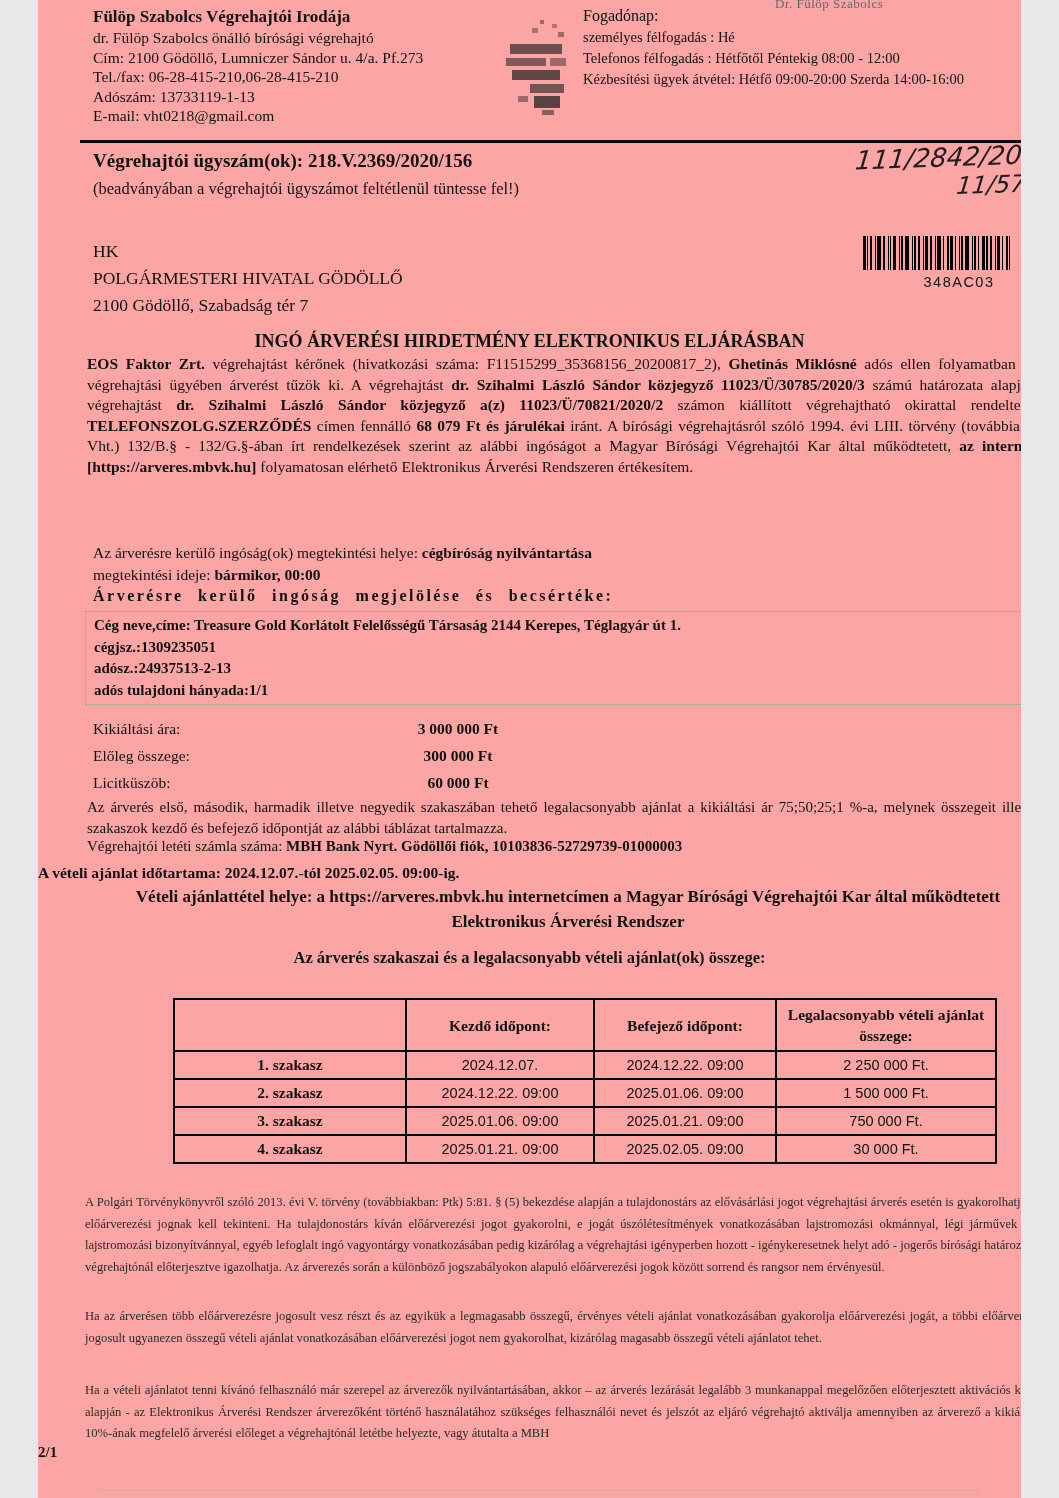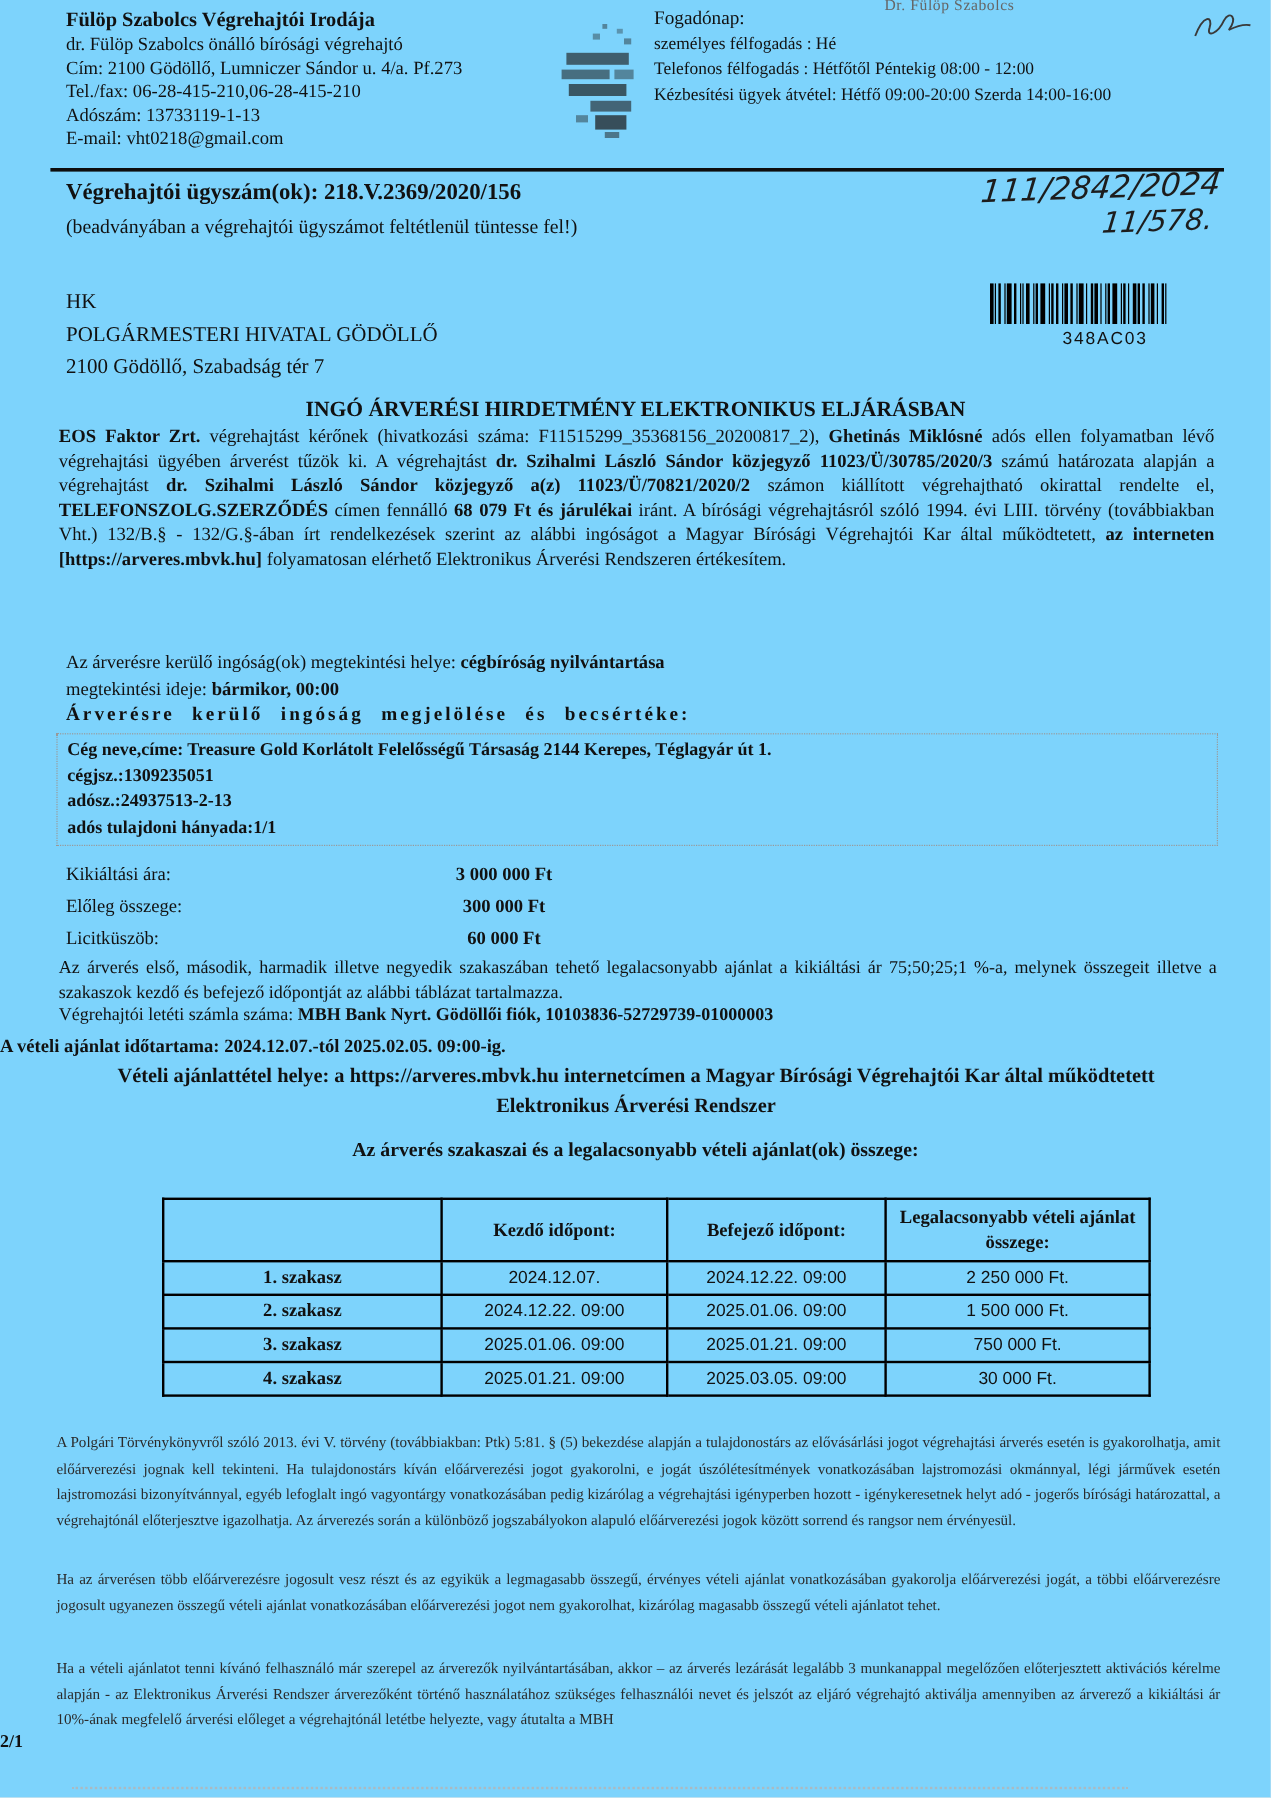--- a/index.html
+++ b/index.html
@@ -1,16 +1,16 @@
 <!DOCTYPE html>
 <html><head>
 <meta charset="utf-8">
 <style>
   html,body{margin:0;padding:0;background:#e8e8e8;}
-  .page{position:relative;width:1059px;height:1498px;background:#7dd3fc;margin:0 auto;
+  .page{position:relative;width:983px;height:1498px;background:#fca5a5;margin:0 auto;
         overflow:hidden;font-family:"Liberation Serif",serif;color:#111;}
   .abs{position:absolute;}
   b{font-weight:bold;}
   
   .sender{left:55px;top:6px;line-height:19.5px;font-size:15.5px;}
   .sender .office{font-weight:bold;font-size:17px;line-height:22px;}
   
   .stamp{left:466px;top:18px;width:66px;height:98px;filter:blur(.4px);opacity:.85;}
   
   .reception{left:545px;top:5px;font-size:14.5px;line-height:21px;}
@@ -231,21 +231,21 @@
     </tr>
     <tr>
       <td class="cell-stage">3. szakasz</td>
       <td class="cell-data">2025.01.06. 09:00</td>
       <td class="cell-data">2025.01.21. 09:00</td>
       <td class="cell-data">750 000 Ft.</td>
     </tr>
     <tr>
       <td class="cell-stage">4. szakasz</td>
       <td class="cell-data">2025.01.21. 09:00</td>
-      <td class="cell-data">2025.03.05. 09:00</td>
+      <td class="cell-data">2025.02.05. 09:00</td>
       <td class="cell-data">30 000 Ft.</td>
     </tr>
   </tbody>
     </table>
 
   <div class="abs legal legal1">A Polgári Törvénykönyvről szóló 2013. évi V. törvény (továbbiakban: Ptk) 5:81. § (5) bekezdése alapján a tulajdonostárs az elővásárlási jogot végrehajtási árverés esetén is gyakorolhatja, amit előárverezési jognak kell tekinteni. Ha tulajdonostárs kíván előárverezési jogot gyakorolni, e jogát úszólétesítmények vonatkozásában lajstromozási okmánnyal, légi járművek esetén lajstromozási bizonyítvánnyal, egyéb lefoglalt ingó vagyontárgy vonatkozásában pedig kizárólag a végrehajtási igényperben hozott - igénykeresetnek helyt adó - jogerős bírósági határozattal, a végrehajtónál előterjesztve igazolhatja. Az árverezés során a különböző jogszabályokon alapuló előárverezési jogok között sorrend és rangsor nem érvényesül.</div>
   <div class="abs legal legal2">Ha az árverésen több előárverezésre jogosult vesz részt és az egyikük a legmagasabb összegű, érvényes vételi ajánlat vonatkozásában gyakorolja előárverezési jogát, a többi előárverezésre jogosult ugyanezen összegű vételi ajánlat vonatkozásában előárverezési jogot nem gyakorolhat, kizárólag magasabb összegű vételi ajánlatot tehet.</div>
   <div class="abs legal legal3">Ha a vételi ajánlatot tenni kívánó felhasználó már szerepel az árverezők nyilvántartásában, akkor – az árverés lezárását legalább 3 munkanappal megelőzően előterjesztett aktivációs kérelme alapján - az Elektronikus Árverési Rendszer árverezőként történő használatához szükséges felhasználói nevet és jelszót az eljáró végrehajtó aktiválja amennyiben az árverező a kikiáltási ár 10%-ának megfelelő árverési előleget a végrehajtónál letétbe helyezte, vagy átutalta a MBH</div>
 
   <div class="abs page-number">2/1</div>

